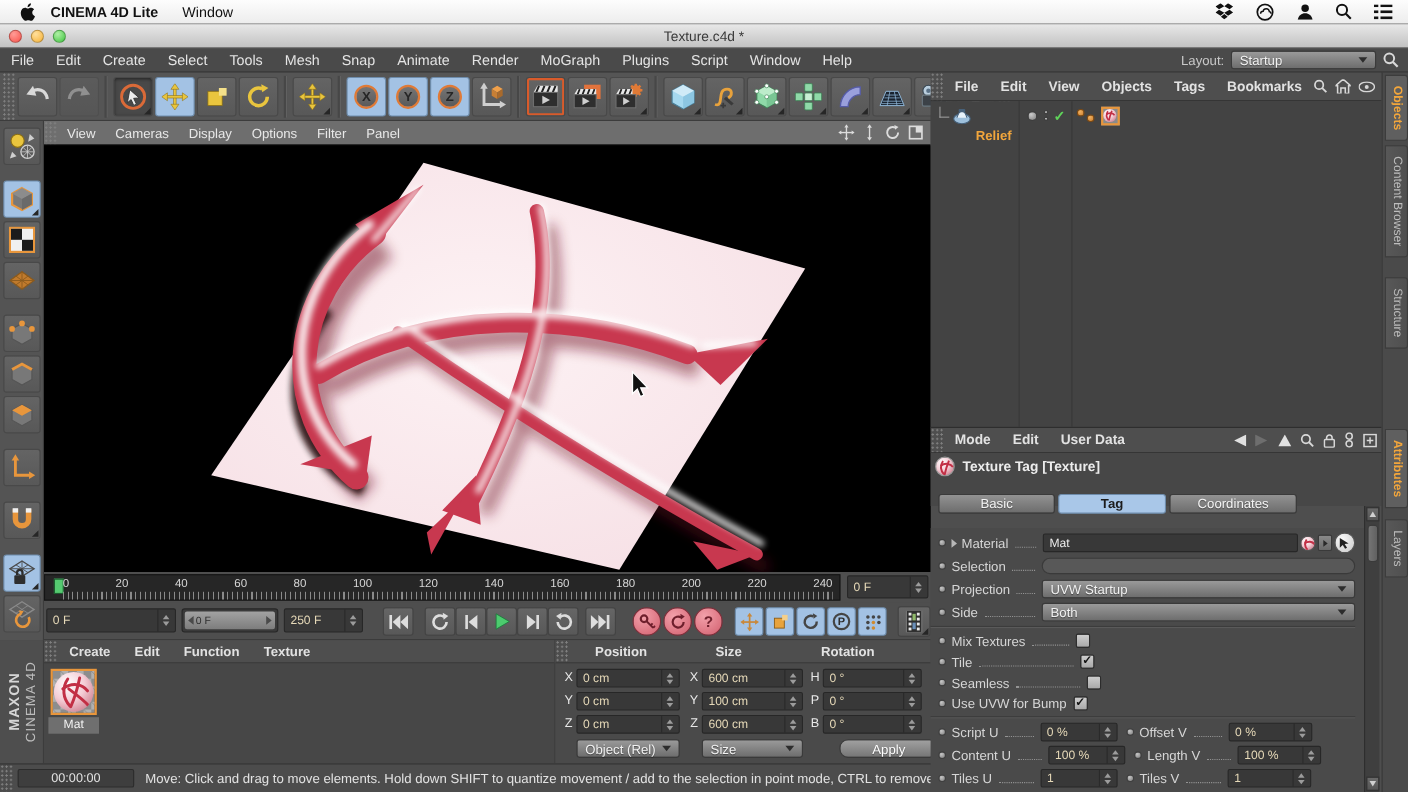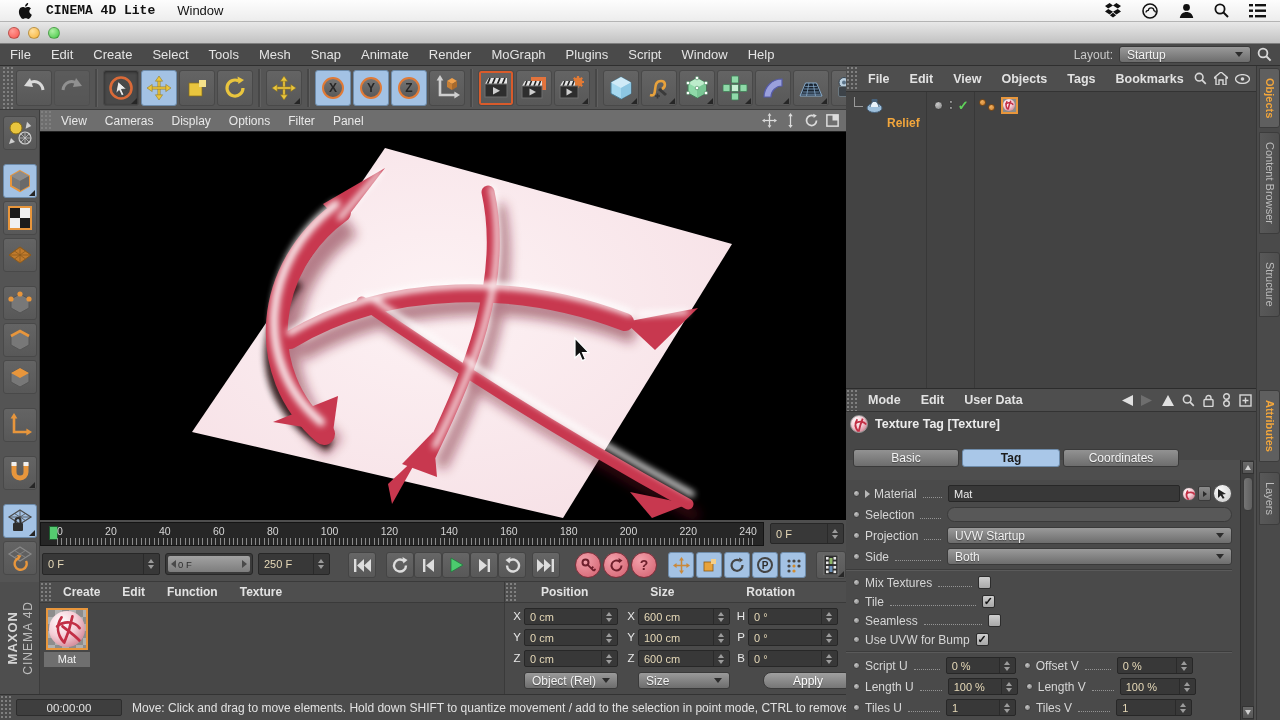--- a/index.html
+++ b/index.html
@@ -3,21 +3,21 @@
 <meta charset="utf-8">
 <style>
 *{margin:0;padding:0;box-sizing:border-box;}
 html,body{background:#2a2a2a;}
 #screen{position:relative;width:1280px;height:720px;overflow:hidden;background:#4e4e4e;
   font-family:"Liberation Sans",sans-serif;color:#ddd;}
 .abs{position:absolute;}
 .grip{width:12px;align-self:stretch;background:radial-gradient(circle,#808080 0.8px,transparent 1px);background-size:4px 4px;flex:none;}
 
 #macbar{left:0;top:0;width:1280px;height:22px;background:linear-gradient(#fdfdfd,#ededed);border-bottom:1px solid #b4b4b4;display:flex;align-items:center;color:#111;}
-#macbar .appname{font-weight:bold;font-size:13px;margin-left:14px;font-family:Liberation Mono, monospace;}
+#macbar .appname{font-weight:bold;font-size:13px;margin-left:14px;}
 #macbar .mitem{font-size:13px;margin-left:22px;}
 #macbar .ricons{margin-left:auto;display:flex;align-items:center;gap:20px;margin-right:14px;}
 
 #titlebar{left:0;top:22px;width:1280px;height:22px;background:linear-gradient(#e8e8e8,#c2c2c2);border-bottom:1px solid #7e7e7e;display:flex;align-items:center;}
 .tl{width:12px;height:12px;border-radius:50%;margin-left:8px;border:1px solid rgba(0,0,0,.25);}
 .tl.red{background:radial-gradient(circle at 35% 30%,#ff9d97,#f9534b);}
 .tl.yel{background:radial-gradient(circle at 35% 30%,#ffe09e,#f7b234);}
 .tl.grn{background:radial-gradient(circle at 35% 30%,#b0f0a6,#3fc63f);}
 #titlebar .ttl{position:absolute;left:0;right:0;text-align:center;font-size:12.5px;color:#3a3a3a;}
 
@@ -176,20 +176,21 @@
             </g>
           </svg>
         </span>
     </span>
   </div>
 
   <div id="titlebar" class="abs">
     <span class="tl red"></span>
     <span class="tl yel"></span>
     <span class="tl grn"></span>
+    <span class="ttl">Texture.c4d *</span>
   </div>
 
   <div id="menurow" class="abs">
     <span class="mi">File</span>
     <span class="mi">Edit</span>
     <span class="mi">Create</span>
     <span class="mi">Select</span>
     <span class="mi">Tools</span>
     <span class="mi">Mesh</span>
     <span class="mi">Snap</span>
@@ -1116,21 +1117,21 @@
           <span class="spin">
             <i class="up"></i>
             <i class="dn"></i>
           </span>
         </span>
       <span style="flex:1;"></span>
     </div>
 
     <div class="arow" style="top:197px;">
       <span class="radio"></span>
-      <span class="albl">Length U</span>
+      <span class="albl">Content U</span>
       <span class="dots" style="max-width:22px;"></span>
       <span class="field" style="width:70px;flex:none;">
           <span class="val">100 %</span>
           <span class="spin">
             <i class="up"></i>
             <i class="dn"></i>
           </span>
         </span>
       <span style="width:8px;"></span>
       <span class="radio"></span>

